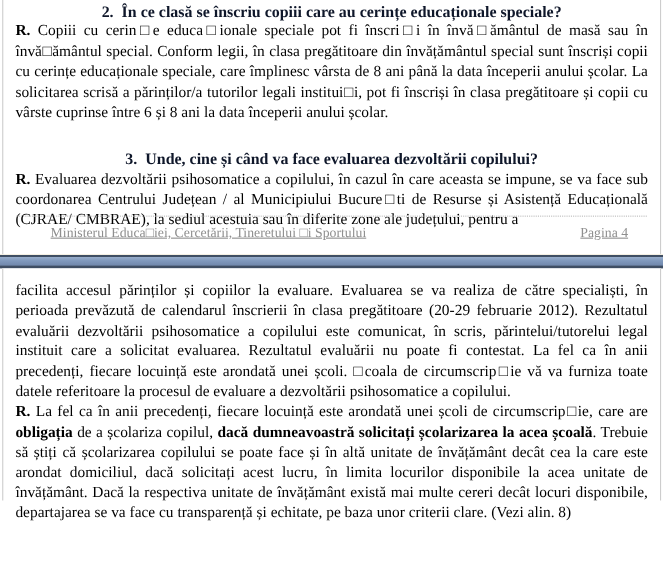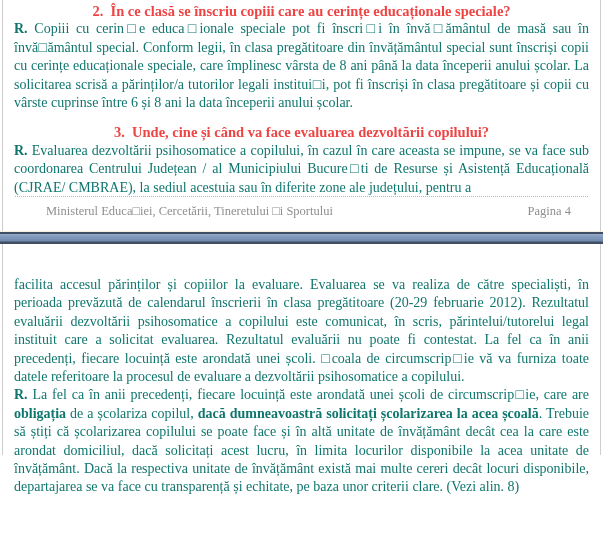--- a/index.html
+++ b/index.html
@@ -24,53 +24,54 @@
     padding: 0 11px;
     box-sizing: border-box;
     background: #ffffff;
   }
   .page-1 {
     height: 231px;
     padding-top: 2px;
   }
   .page-2 {
     height: 211px;
-    padding-top: 32px;
+    padding-top: 12px;
   }
   .q-heading {
     margin: 0;
     text-align: center;
     font-size: 14.5px;
     font-weight: bold;
     line-height: 18.4px;
-    color: #ef4444;
+    color: #0f172a;
   }
-  .heading-q3 { margin-top: 11px; }
+  .heading-q3 { margin-top: 24px; }
   .heading-q4 { margin-top: 8px; }
   .para {
     margin: 0;
     font-size: 14px;
     line-height: 18.4px;
     text-align: justify;
-    color: #0f766e;
+    color: #000000;
   }
   .para b { font-weight: bold; }
   .page-footer {
     position: absolute;
     left: 12px;
     right: 12px;
     top: 196px;
     border-top: 1px dotted #b9b9b9;
     display: flex;
     justify-content: space-between;
     align-items: baseline;
     color: #8f8f8f;
     font-size: 12.5px;
     line-height: 15px;
     padding: 7px 17px 0 31px;
+    text-decoration: underline;
   }
   .page-separator {
     height: 13px;
     background: linear-gradient(
       180deg,
       #f3eedd 0px,  #f3eedd 1px,
       #3f4e63 1px,  #3f4e63 3px,
       #96abc9 3px,  #8099bd 6px,
       #7289ad 10px, #3f4e63 11px,
       #3f4e63 13px

